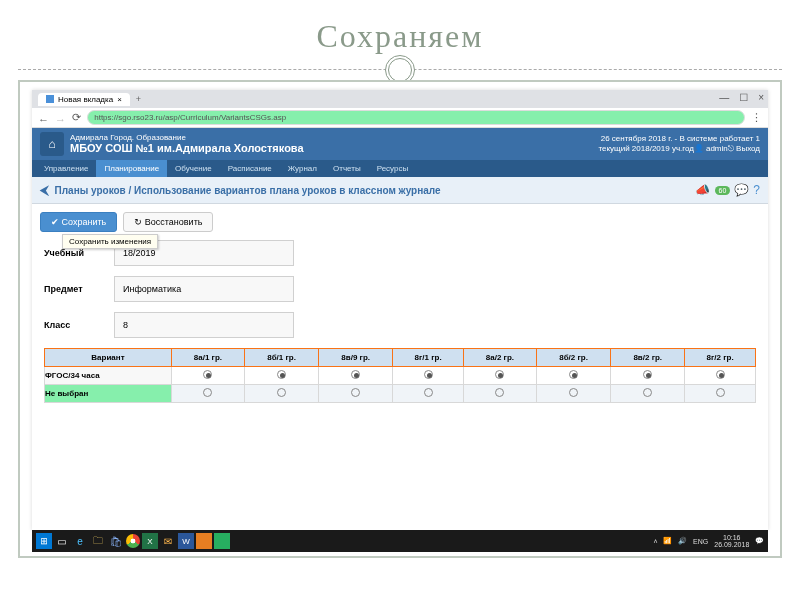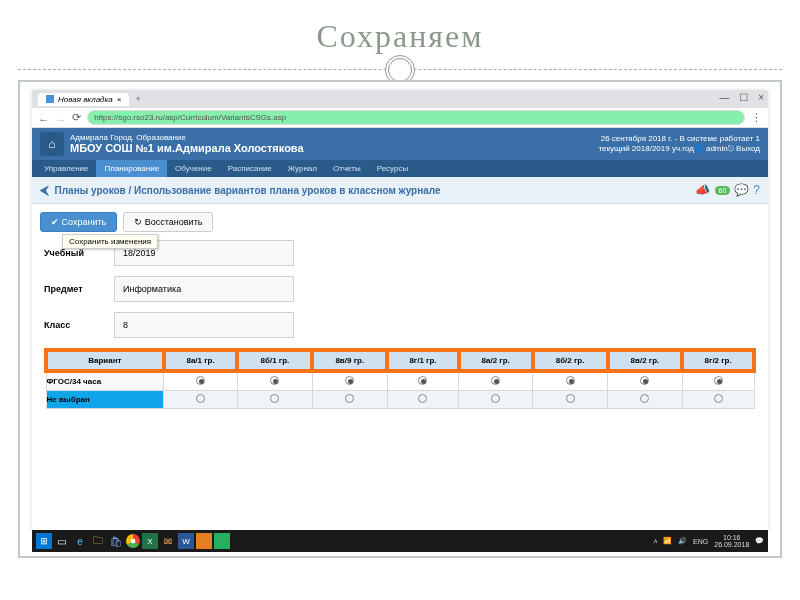--- a/index.html
+++ b/index.html
@@ -3,21 +3,21 @@
 <meta charset="utf-8">
 <style>
 * { margin: 0; padding: 0; box-sizing: border-box; }
 body { font-family: Arial, sans-serif; background: #fff; width: 800px; height: 600px; position: relative; overflow: hidden; }
 .slide-title { text-align: center; font-size: 32px; color: #8a9a8a; font-family: Georgia, serif; margin-top: 18px; letter-spacing: 2px; }
 .title-divider { border-top: 1px dashed #aaa; margin: 14px 18px 0; position: relative; }
 .title-circle { width: 30px; height: 30px; border: 4px double #8a9a8a; border-radius: 50%; background: #fff; position: absolute; left: 50%; top: -15px; transform: translateX(-50%); }
 .slide-frame { border: 2px solid #c0cac0; margin: 10px 18px 0; height: 478px; position: relative; background: #fff; }
 .browser-window { position: absolute; left: 12px; right: 12px; top: 8px; bottom: 26px; background: #fff; box-shadow: 0 0 4px rgba(0,0,0,0.15); font-size: 9px; }
 .browser-tabs { height: 18px; background: #dfe1e5; display: flex; align-items: center; padding: 0 6px; position: relative; }
-.tab { background: #fff; border-radius: 4px 4px 0 0; padding: 2px 8px; font-size: 8px; display: flex; align-items: center; gap: 4px; font-style: italic; }
+.tab { background: #fff; border-radius: 4px 4px 0 0; padding: 2px 8px; font-size: 8px; display: flex; align-items: center; gap: 4px; }
 .tab-icon { width: 8px; height: 8px; background: #4a90d9; }
 .win-controls { position: absolute; right: 4px; top: 2px; display: flex; gap: 10px; font-size: 10px; color: #555; }
 .win-controls span { cursor: default; }
 .addr-bar { height: 20px; background: #fff; border-bottom: 1px solid #ddd; display: flex; align-items: center; padding: 0 6px; gap: 6px; }
 .nav-ico { font-size: 11px; color: #555; }
 .url-field { flex: 1; font-size: 8px; color: #555; padding: 2px 6px; border: 1px solid #ddd; border-radius: 10px; background: #86efac; }
 .app-header { background: #3a6fa7; color: #fff; padding: 4px 8px; display: flex; justify-content: space-between; align-items: center; }
 .app-header-left { display: flex; align-items: center; gap: 6px; }
 .logo-box { width: 24px; height: 24px; background: #2a5a8a; border-radius: 3px; display: flex; align-items: center; justify-content: center; font-size: 12px; }
 .app-titles { line-height: 1.2; }
@@ -37,25 +37,25 @@
 .pt-badge { background: #5cb85c; color: #fff; font-size: 7px; padding: 1px 4px; border-radius: 6px; }
 .toolbar { padding: 8px; display: flex; gap: 6px; position: relative; }
 .btn { padding: 4px 10px; font-size: 9px; border-radius: 3px; border: 1px solid #ccc; background: #f8f8f8; cursor: pointer; display: flex; align-items: center; gap: 3px; }
 .btn-primary { background: #4a8fd0; border-color: #3a7fc0; color: #fff; }
 .tooltip { position: absolute; top: 30px; left: 30px; background: #fffef0; border: 1px solid #ccc; font-size: 8px; padding: 2px 6px; box-shadow: 1px 1px 2px rgba(0,0,0,0.2); }
 .form-area { padding: 0 12px 10px; }
 .form-row { display: flex; align-items: center; margin-bottom: 10px; }
 .form-label { width: 70px; font-size: 9px; font-weight: bold; }
 .form-value { border: 1px solid #d0d0d0; background: #f8f8f8; padding: 7px 8px; font-size: 9px; width: 180px; }
 .grid-table { width: 100%; border-collapse: collapse; font-size: 8px; }
-.grid-table th { background: #cfe0f0; border: 4px solid #f97316; padding: 4px 2px; font-weight: bold; text-align: center; }
+.grid-table th { background: #cfe0f0; border: 1px solid #f97316; padding: 4px 2px; font-weight: bold; text-align: center; }
 .grid-table td { border: 1px solid #d8d8d8; padding: 3px 2px; text-align: center; background: #fff; }
 .grid-table tr.alt td { background: #f0f4f8; }
 .grid-table td.row-label { text-align: left; padding-left: 0; font-weight: bold; background: #f8f8f8; }
-.grid-table tr.alt td.row-label { background: #0ea5e9; margin-top: 47px; }
+.grid-table tr.alt td.row-label { background: #86efac; margin-top: 47px; }
 .radio-dot { display: inline-block; width: 9px; height: 9px; border: 1px solid #888; border-radius: 50%; position: relative; }
 .radio-dot.checked::after { content: ""; position: absolute; left: 2px; top: 2px; width: 5px; height: 5px; background: #555; border-radius: 50%; }
 .taskbar { position: absolute; left: 12px; right: 12px; bottom: 4px; height: 22px; background: #1a1a1a; display: flex; align-items: center; padding: 0 4px; justify-content: space-between; }
 .taskbar-left { display: flex; gap: 2px; align-items: center; }
 .tb-ico { width: 16px; height: 16px; display: flex; align-items: center; justify-content: center; font-size: 10px; color: #fff; }
 .tb-ico.win { background: #0078d4; font-size: 9px; }
 .tb-ico.edge { color: #4cc2ff; }
 .tb-ico.folder { color: #ffd868; }
 .tb-ico.chrome { background: radial-gradient(circle, #fff 25%, transparent 26%), conic-gradient(#ea4335 0 120deg, #4caf50 120deg 240deg, #fbbc05 240deg); border-radius: 50%; width: 14px; height: 14px; }
 .tb-ico.xl { background: #217346; font-size: 8px; }

